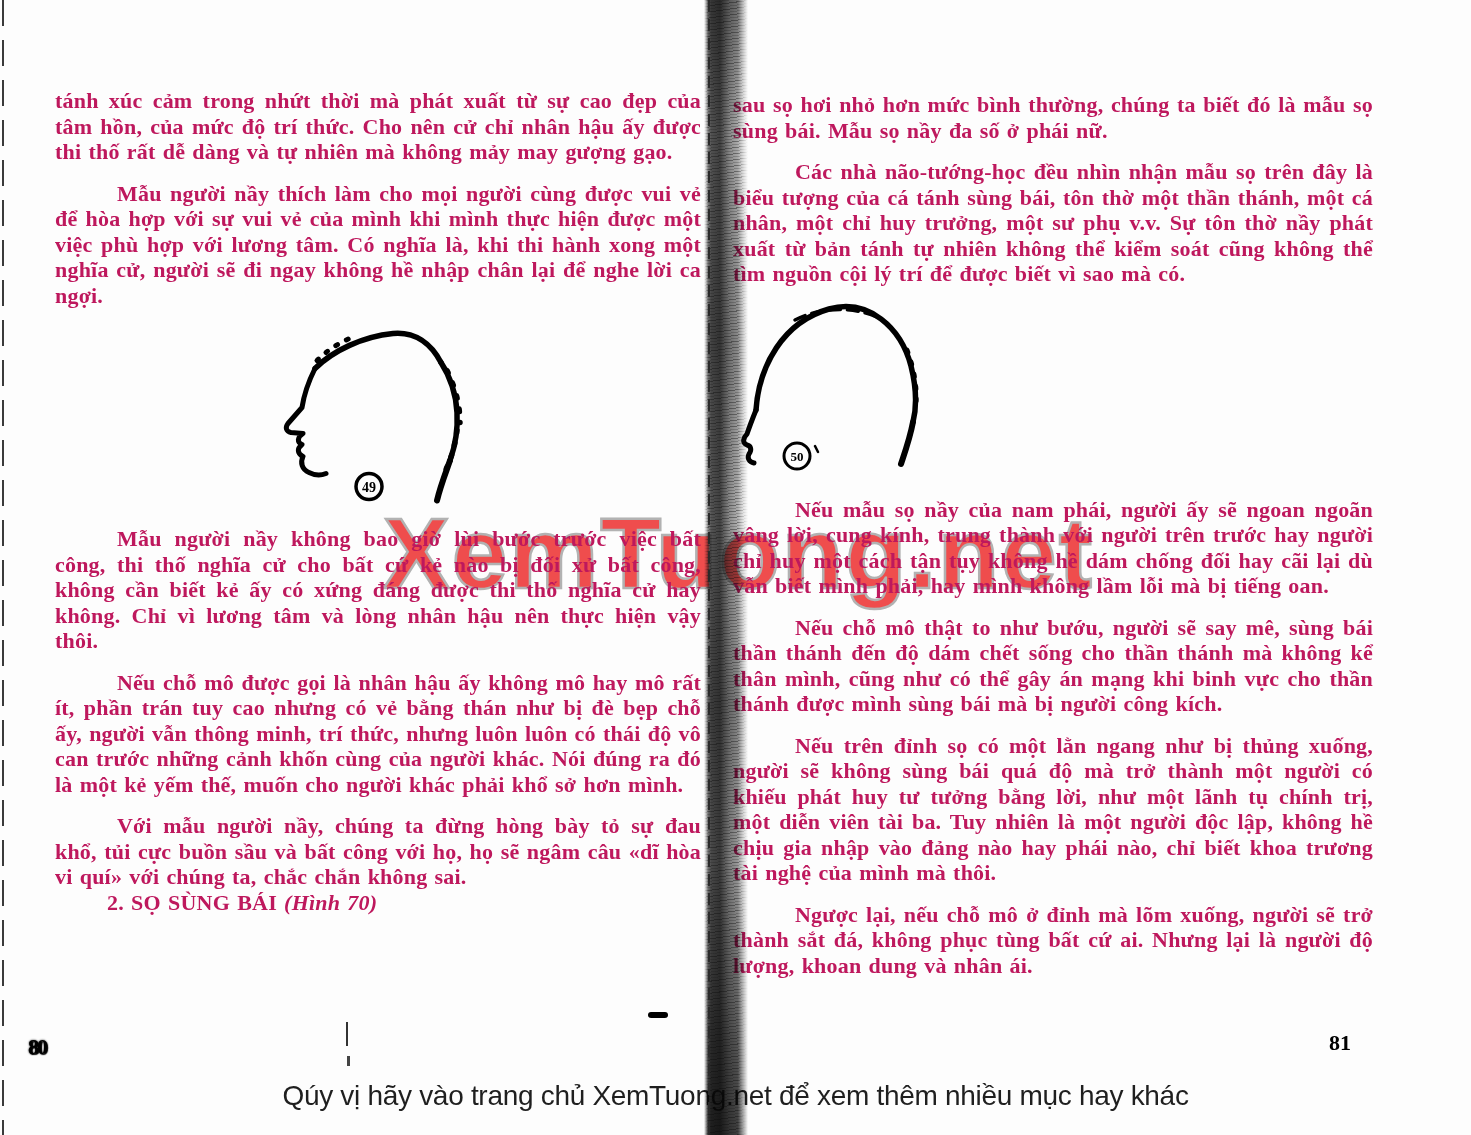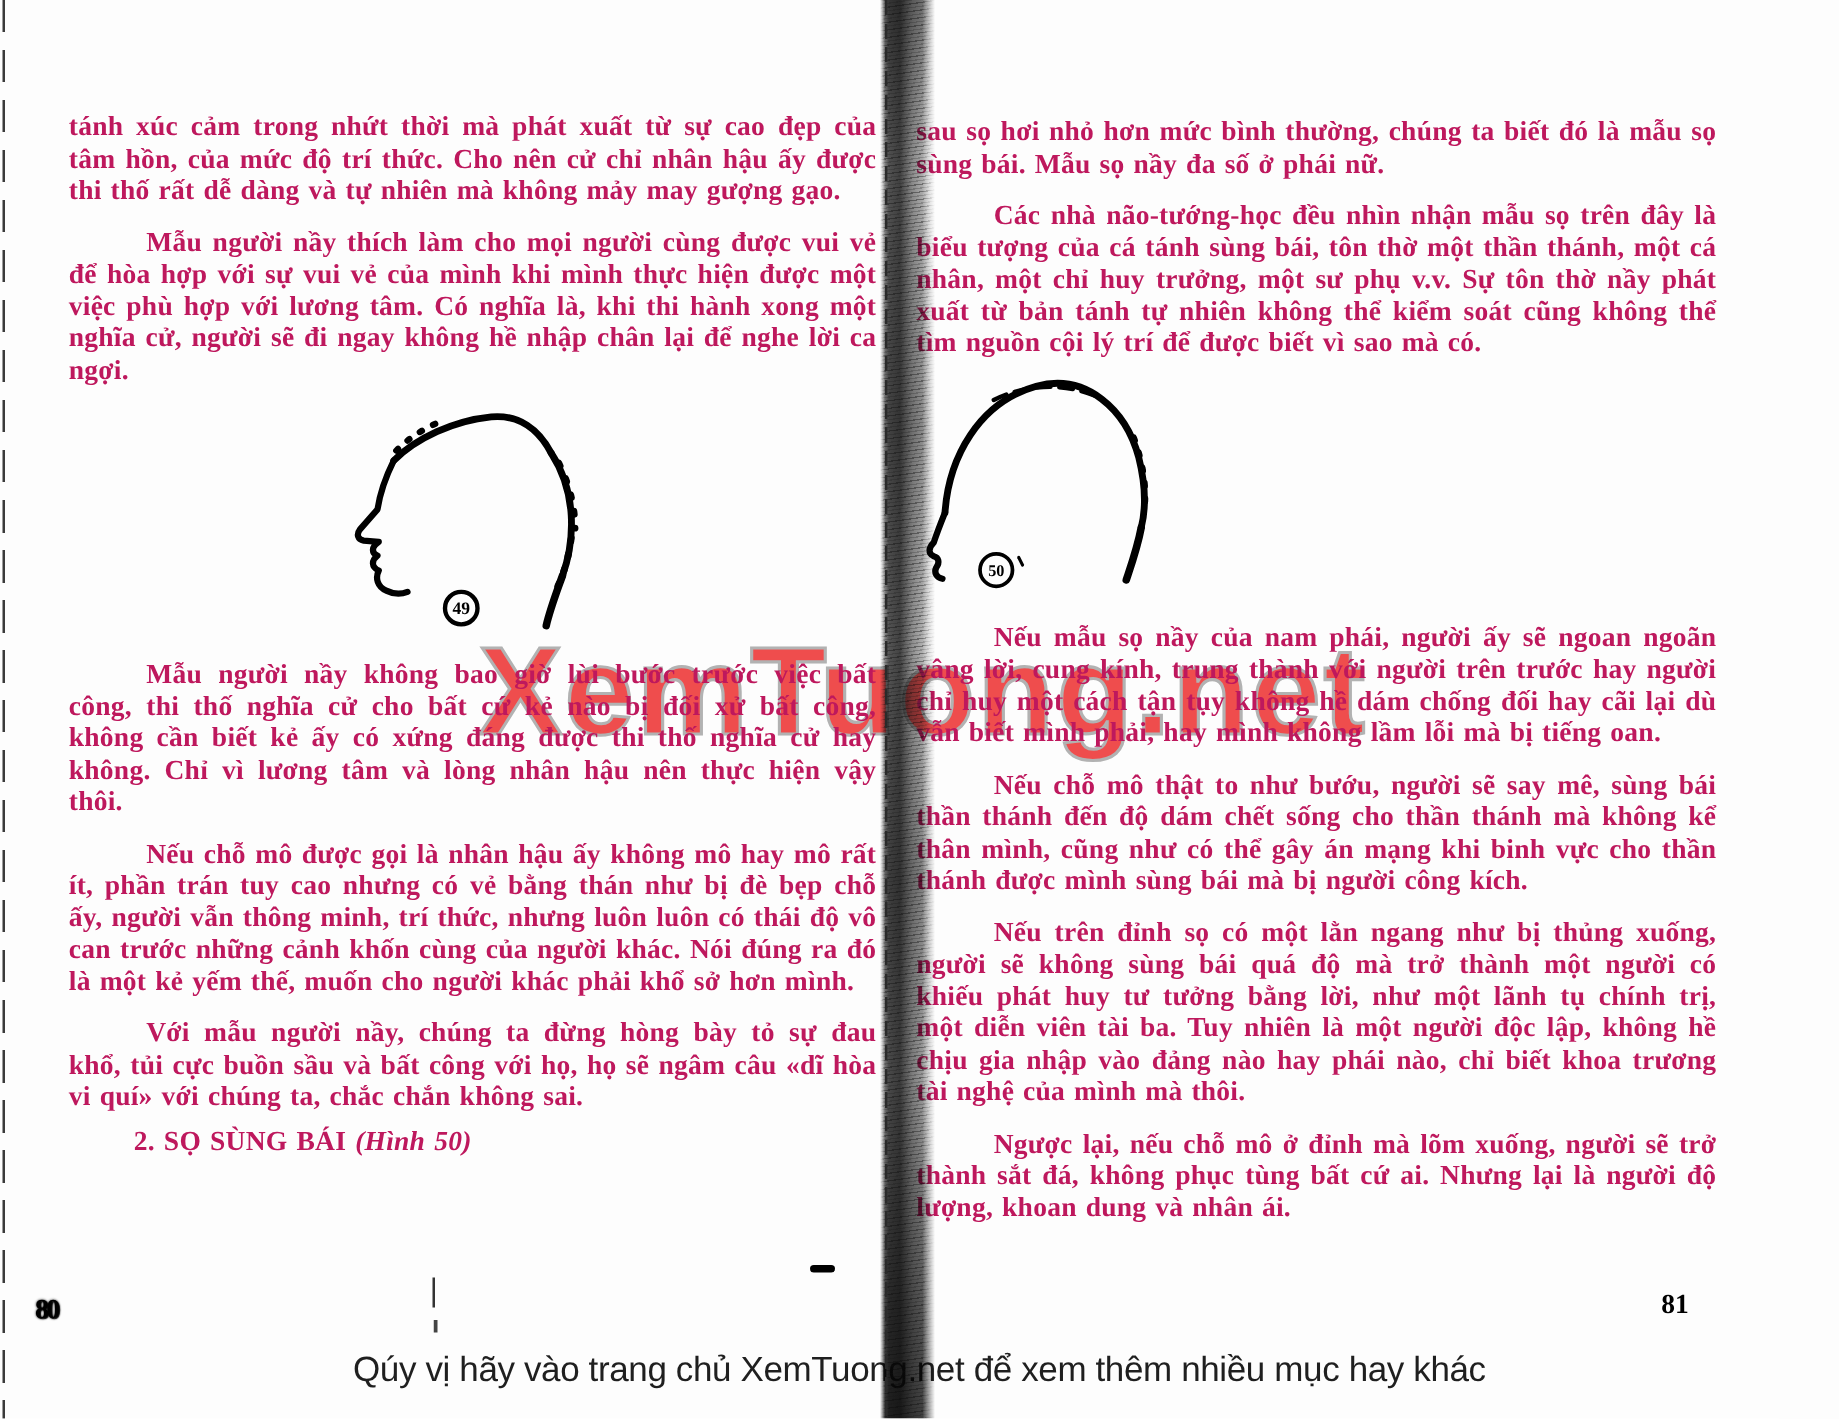--- a/index.html
+++ b/index.html
@@ -6,21 +6,21 @@
   body{width:1471px;height:1135px;background:#ffffff;font-family:"Liberation Serif",serif;}
   .scan{position:relative;width:1471px;height:1135px;background:#fdfdfd;overflow:hidden;}
 
   
   .page-col{position:absolute;z-index:2;color:#be185d;}
   .page-left{left:55px;top:88px;width:646px;}
   .page-right{left:733px;top:92px;width:640px;}
   .page-col p{margin:0 0 16px 0;font-size:22px;line-height:25.5px;font-weight:bold;
               text-align:justify;text-indent:62px;letter-spacing:.2px;word-spacing:1.5px;}
   .page-col p.no-indent{text-indent:0;}
-  .page-col p.tight{margin-bottom:10px;}
+  .page-col p.tight{margin-bottom:0;}
   .heading{font-size:22.5px;font-weight:bold;text-indent:52px !important;margin-bottom:12px !important;}
   .heading .it{font-style:italic;}
   .fig-box{position:relative;z-index:2;}
   .fig-left{height:212px;margin:2px 0 4px 0;text-align:center;}
   .fig-right{height:202px;margin:0 0 8px 0;text-align:left;text-decoration:underline;}
 
   
   .pagenum{position:absolute;z-index:2;font-weight:bold;font-size:22px;color:#000;}
   .pagenum-left{left:28px;top:1034px;text-shadow:0 0 2px #000,1px 1px 1px #000;letter-spacing:-2px;text-align:right;}
   .pagenum-right{left:1329px;top:1030px;}
@@ -86,21 +86,21 @@
         <path d="M 44 56 C 38 68, 33 82, 31 95 L 17 111 C 14 115, 15 119, 20 120 L 32 121 C 26 125, 26 130, 31 132 C 26 136, 26 141, 32 144 C 29 150, 31 157, 38 160 C 44 163, 50 163, 55 161" fill="none" stroke="#000" stroke-width="5" stroke-linecap="round" stroke-linejoin="round"></path>
 
         <circle cx="98" cy="174" r="13" fill="none" stroke="#000" stroke-width="3.5"></circle>
         <text x="98" y="179" font-size="14" text-anchor="middle">49</text>
       </svg>
     </div>
 
     <p>Mẫu người nầy không bao giờ lùi bước trước việc bất công, thi thố nghĩa cử cho bất cứ kẻ nào bị đối xử bất công, không cần biết kẻ ấy có xứng đáng được thi thố nghĩa cử hay không. Chỉ vì lương tâm và lòng nhân hậu nên thực hiện vậy thôi.</p>
     <p>Nếu chỗ mô được gọi là nhân hậu ấy không mô hay mô rất ít, phần trán tuy cao nhưng có vẻ bằng thán như bị đè bẹp chỗ ấy, người vẫn thông minh, trí thức, nhưng luôn luôn có thái độ vô can trước những cảnh khốn cùng của người khác. Nói đúng ra đó là một kẻ yếm thế, muốn cho người khác phải khổ sở hơn mình.</p>
     <p class="tight">Với mẫu người nầy, chúng ta đừng hòng bày tỏ sự đau khổ, tủi cực buồn sầu và bất công với họ, họ sẽ ngâm câu «dĩ hòa vi quí» với chúng ta, chắc chắn không sai.</p>
-    <p class="heading"><span>2. SỌ SÙNG BÁI</span> <span class="it">(Hình 50)</span></p>
+    <p class="heading"><span>2. SỌ SÙNG BÁI</span> <span class="it">(Hình 70)</span></p>
   </div>
 
   <div class="page-col page-right">
     <p class="no-indent">sau sọ hơi nhỏ hơn mức bình thường, chúng ta biết đó là mẫu sọ sùng bái. Mẫu sọ nầy đa số ở phái nữ.</p>
     <p style="margin-bottom:0">Các nhà não-tướng-học đều nhìn nhận mẫu sọ trên đây là biểu tượng của cá tánh sùng bái, tôn thờ một thần thánh, một cá nhân, một chỉ huy trưởng, một sư phụ v.v. Sự tôn thờ nầy phát xuất từ bản tánh tự nhiên không thể kiểm soát cũng không thể tìm nguồn cội lý trí để được biết vì sao mà có.</p>
 
     <div class="fig-box fig-right">
       <svg width="205" height="190" viewBox="0 0 205 188">
 
         <path d="M 23 122 C 26 78, 50 34, 96 21 C 136 10, 168 40, 178 78 C 183 98, 184 118, 180 134" fill="none" stroke="#000" stroke-width="5.5" stroke-linecap="round"></path>

